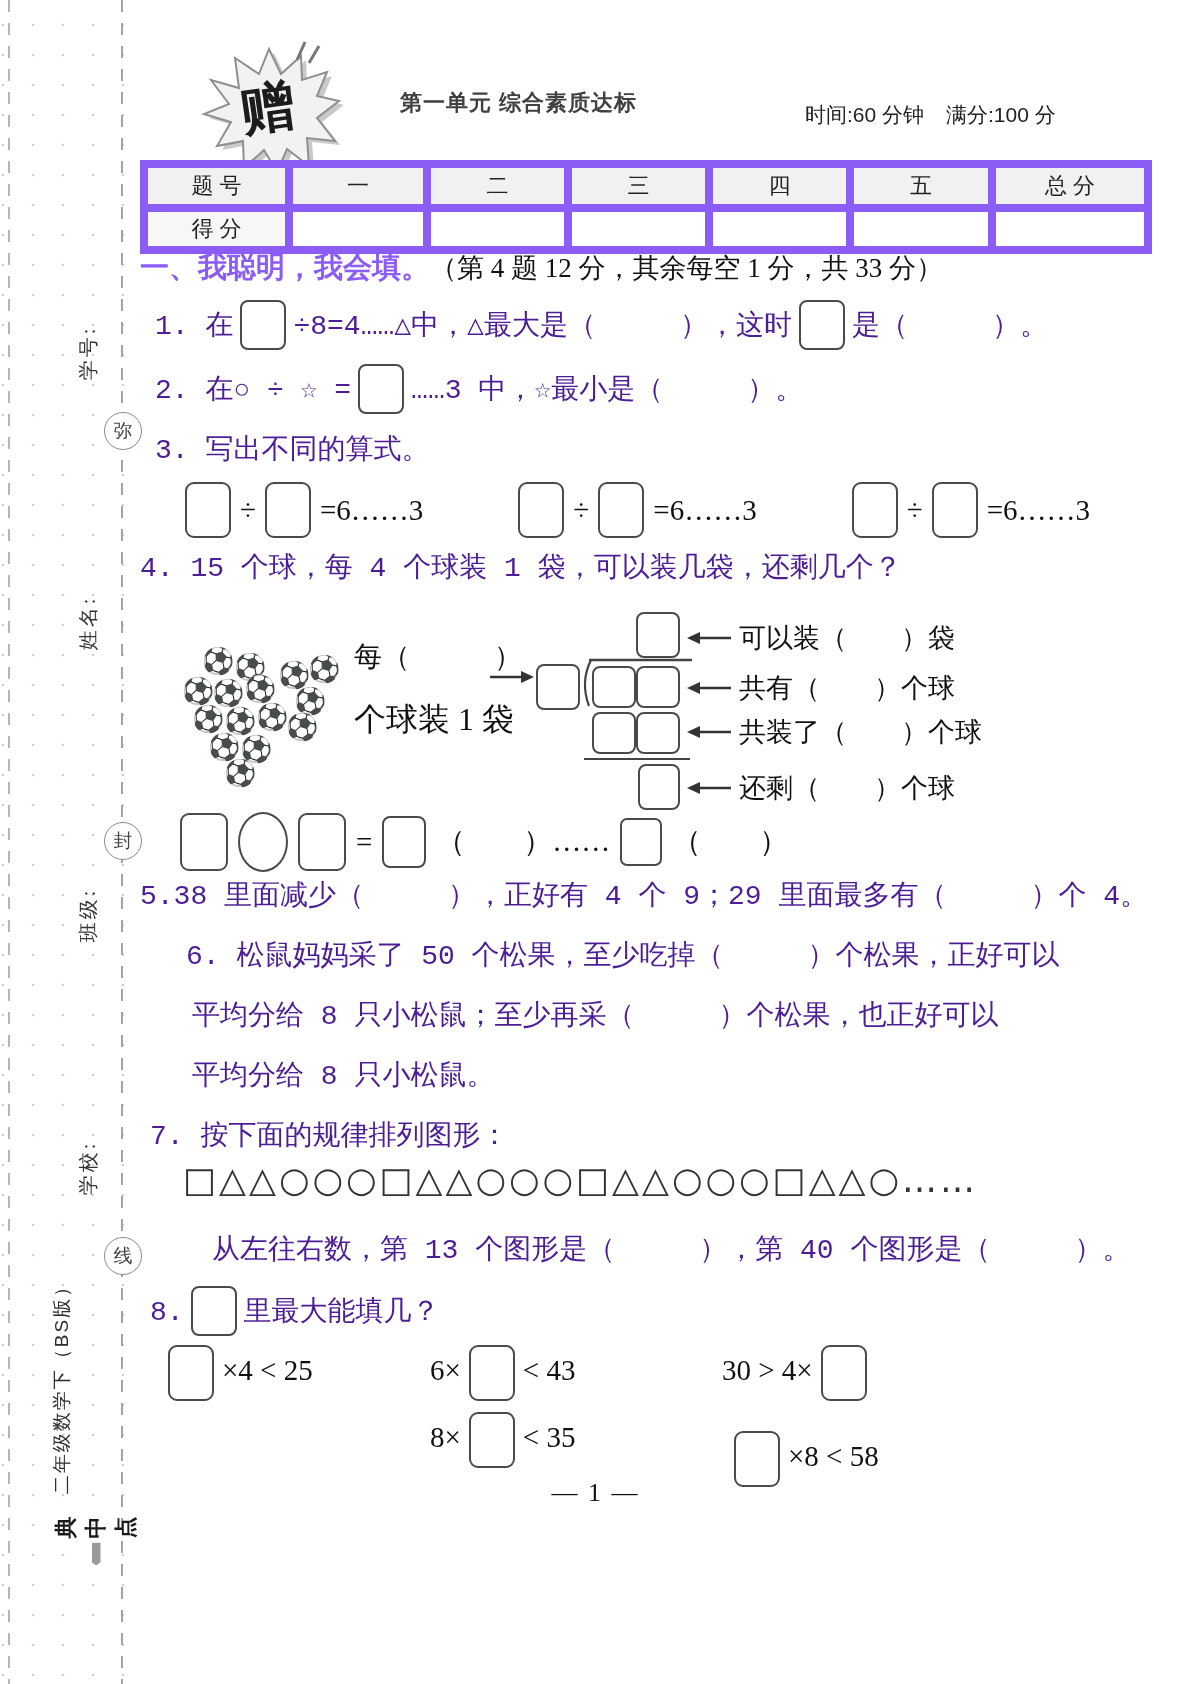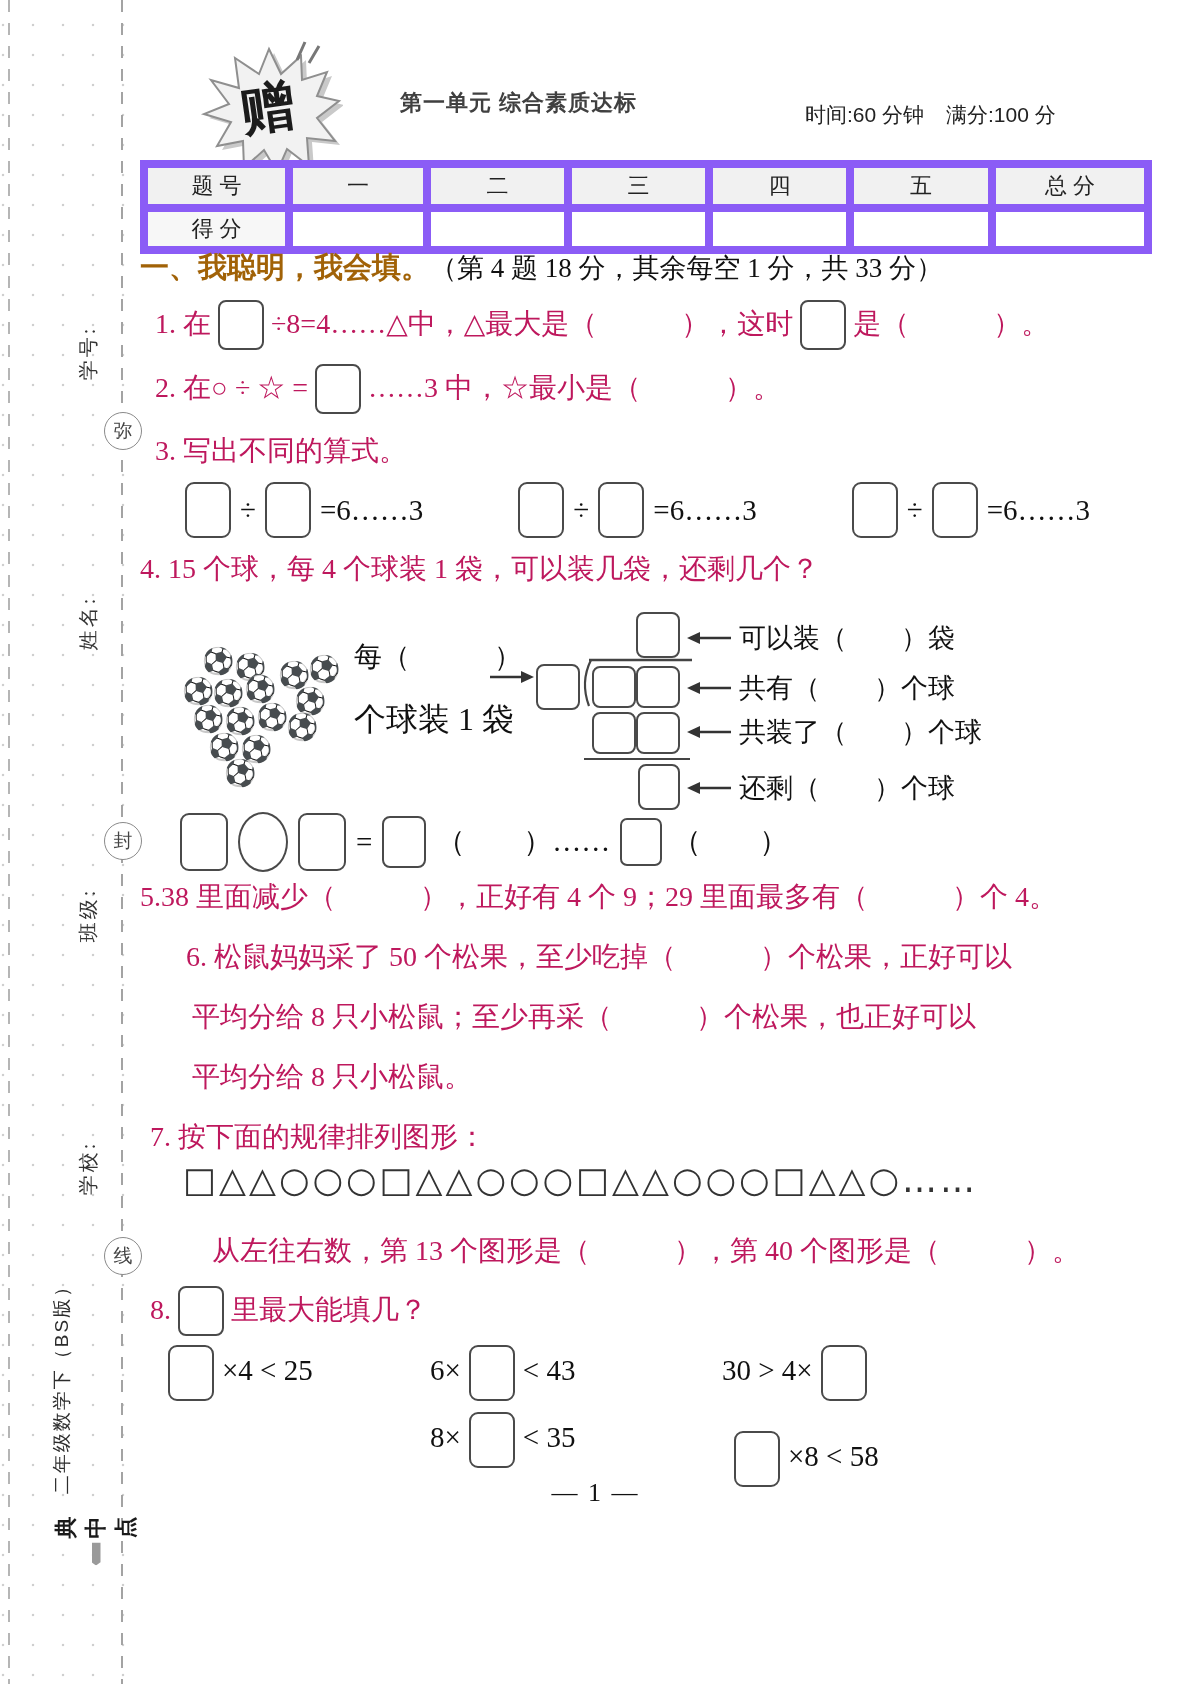--- a/index.html
+++ b/index.html
@@ -42,23 +42,23 @@
 
   
   .score-table{position:absolute;left:140px;top:160px;border-collapse:collapse;
     font-family:"Liberation Sans","DejaVu Sans",sans-serif;font-size:22px;color:#222;}
   .score-table td,.score-table th{border:8px solid #8b5cf6;font-weight:400;text-align:center;padding:0;}
   .score-table .r1 td,.score-table .r1 th{height:36px;background:#f1f1f1;}
   .score-table .r2 td,.score-table .r2 th{height:34px;background:#fff;}
   .score-table .r2 th{background:#f7f7f7;}
 
   
-  .q{position:absolute;font-size:28px;line-height:1.35;white-space:nowrap;color:#be185d;}
+  .q{position:absolute;font-size:28px;line-height:1.35;white-space:nowrap;color:#4c1d95;font-family:Liberation Mono, monospace;}
   .sec-head{position:absolute;left:140px;top:248px;white-space:nowrap;}
-  .sec-bold{font-family:"Liberation Sans","DejaVu Sans",sans-serif;font-weight:800;font-size:29px;color:#a16207;}
+  .sec-bold{font-family:"Liberation Sans","DejaVu Sans",sans-serif;font-weight:800;font-size:29px;color:#8b5cf6;}
   .sec-note{font-size:27px;color:#111;}
 
   .bx{display:inline-block;vertical-align:middle;background:#fff;border:2px solid #4a4a4a;}
   .bx-i{width:42px;height:46px;border-radius:8px;margin:0 7px;transform:translateY(-2px);}
   .bx-q3{width:42px;height:52px;border-radius:9px;}
   .bx-e{width:44px;height:54px;border-radius:9px;}
   .oval{display:inline-block;vertical-align:middle;width:46px;height:56px;border:2px solid #4a4a4a;
     border-radius:50%;background:#fff;}
   .bx-sm{width:40px;height:48px;border-radius:8px;}
   .bx-xs{width:38px;height:44px;border-radius:7px;}
@@ -166,21 +166,21 @@
       <td></td>
       <td></td>
       <td></td>
       <td></td>
       <td></td>
     </tr>
   </tbody>
     </table>
 
   <div class="sec-head">
-    <span class="sec-bold">一、我聪明，我会填。</span><span class="sec-note">（第 4 题 18 分，其余每空 1 分，共 33 分）</span>
+    <span class="sec-bold">一、我聪明，我会填。</span><span class="sec-note">（第 4 题 12 分，其余每空 1 分，共 33 分）</span>
   </div>
 
   <div class="q" style="left:155px;top:302px;">
     <span>1. 在</span><span class="bx bx-i"></span><span>÷8=4……△中，△最大是（　　　），这时</span><span class="bx bx-i"></span><span>是（　　　）。</span>
   </div>
 
   <div class="q" style="left:155px;top:366px;">
     <span>2. 在○ ÷ ☆ =</span><span class="bx bx-i"></span><span>……3 中，☆最小是（　　　）。</span>
   </div>
 

